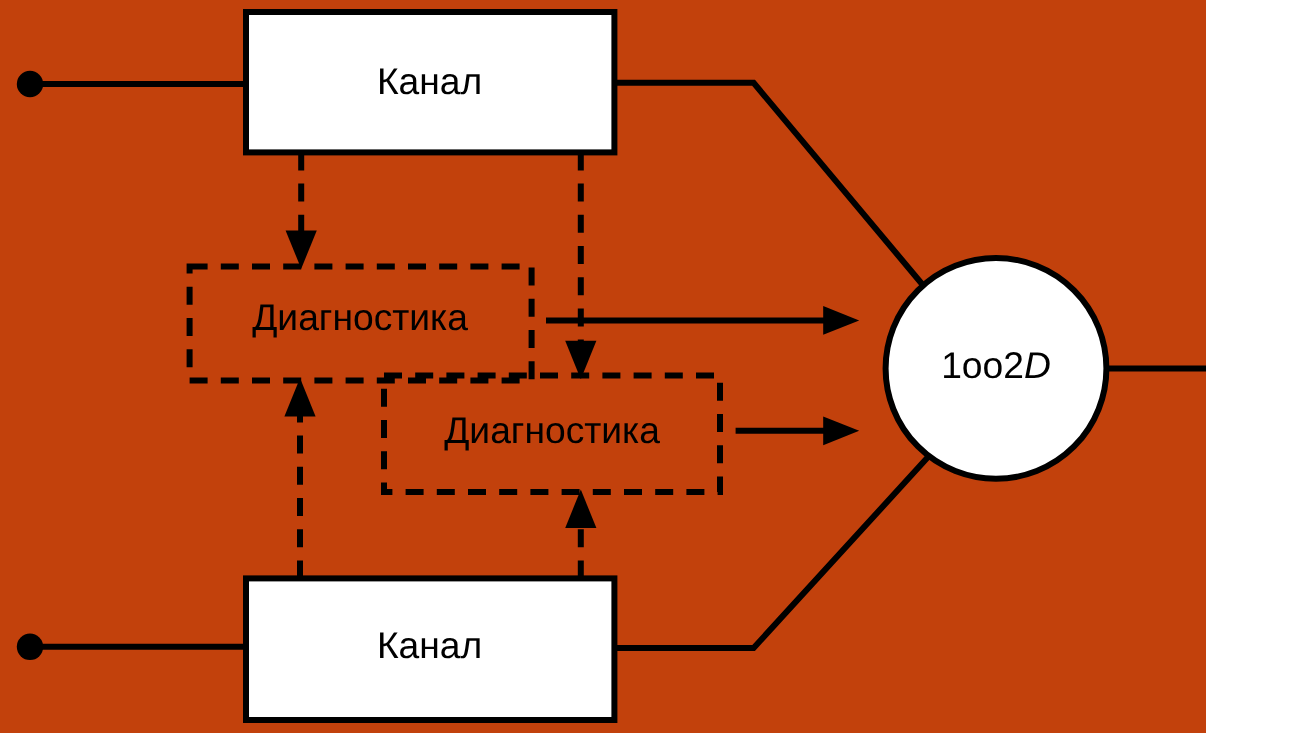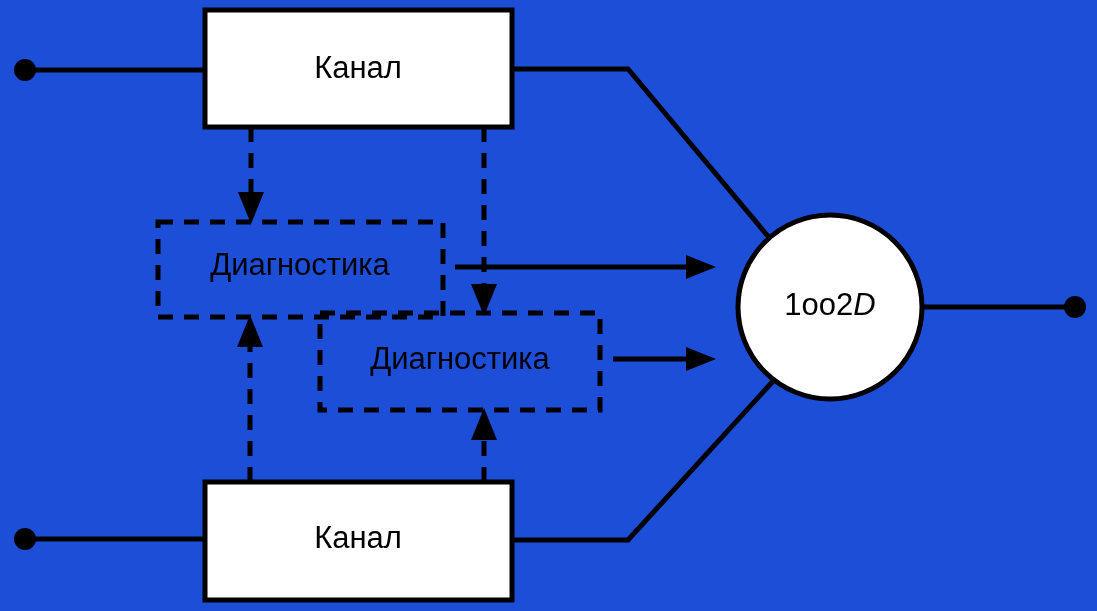--- a/index.html
+++ b/index.html
@@ -6,23 +6,23 @@
   html, body {
     margin: 0;
     padding: 0;
     background: #ffffff;
   }
   body {
     font-family: "Liberation Sans", sans-serif;
   }
   #diagram-root {
     position: relative;
-    width: 1097px;
+    width: 1005px;
     height: 611px;
-    background: #1d4ed8;
+    background: #c2410c;
     overflow: hidden;
   }
   svg#diagram-svg {
     display: block;
     width: 1097px;
     height: 611px;
   }
   .solid-line {
     stroke: #000000;
     stroke-width: 5;

